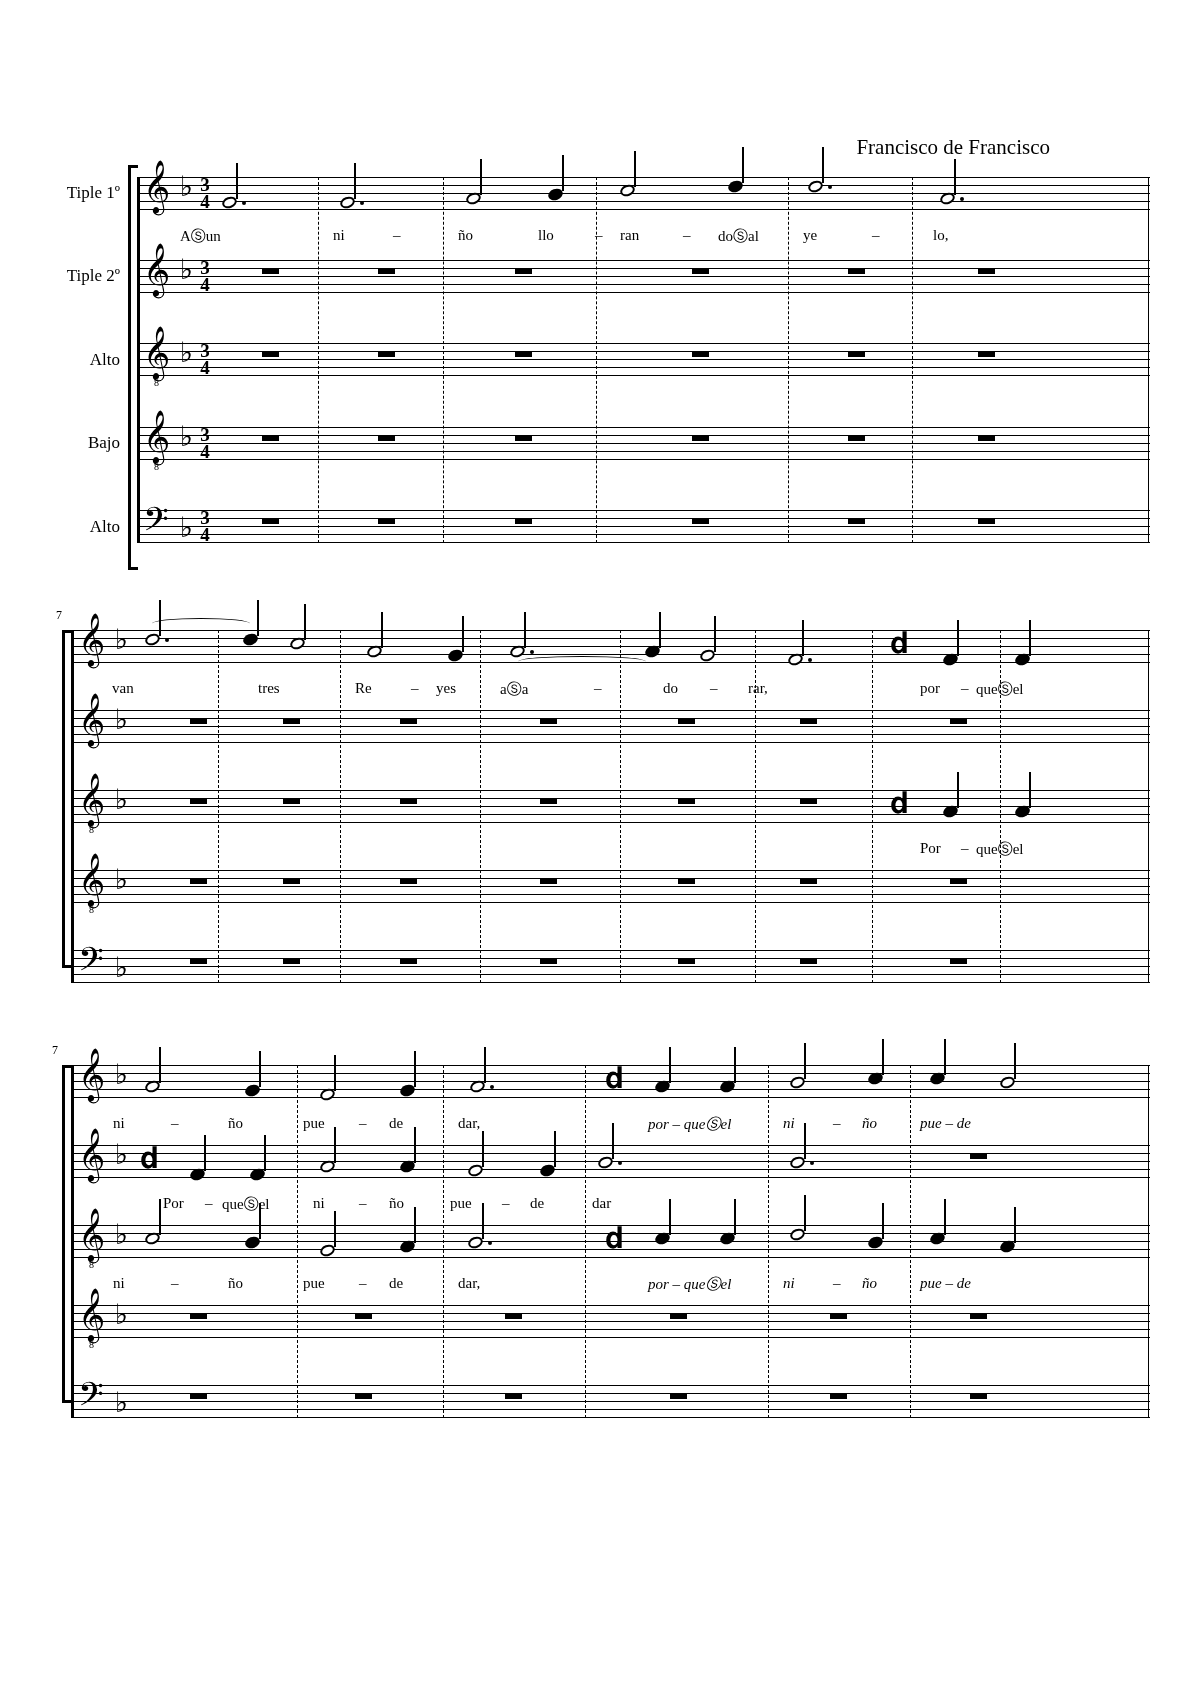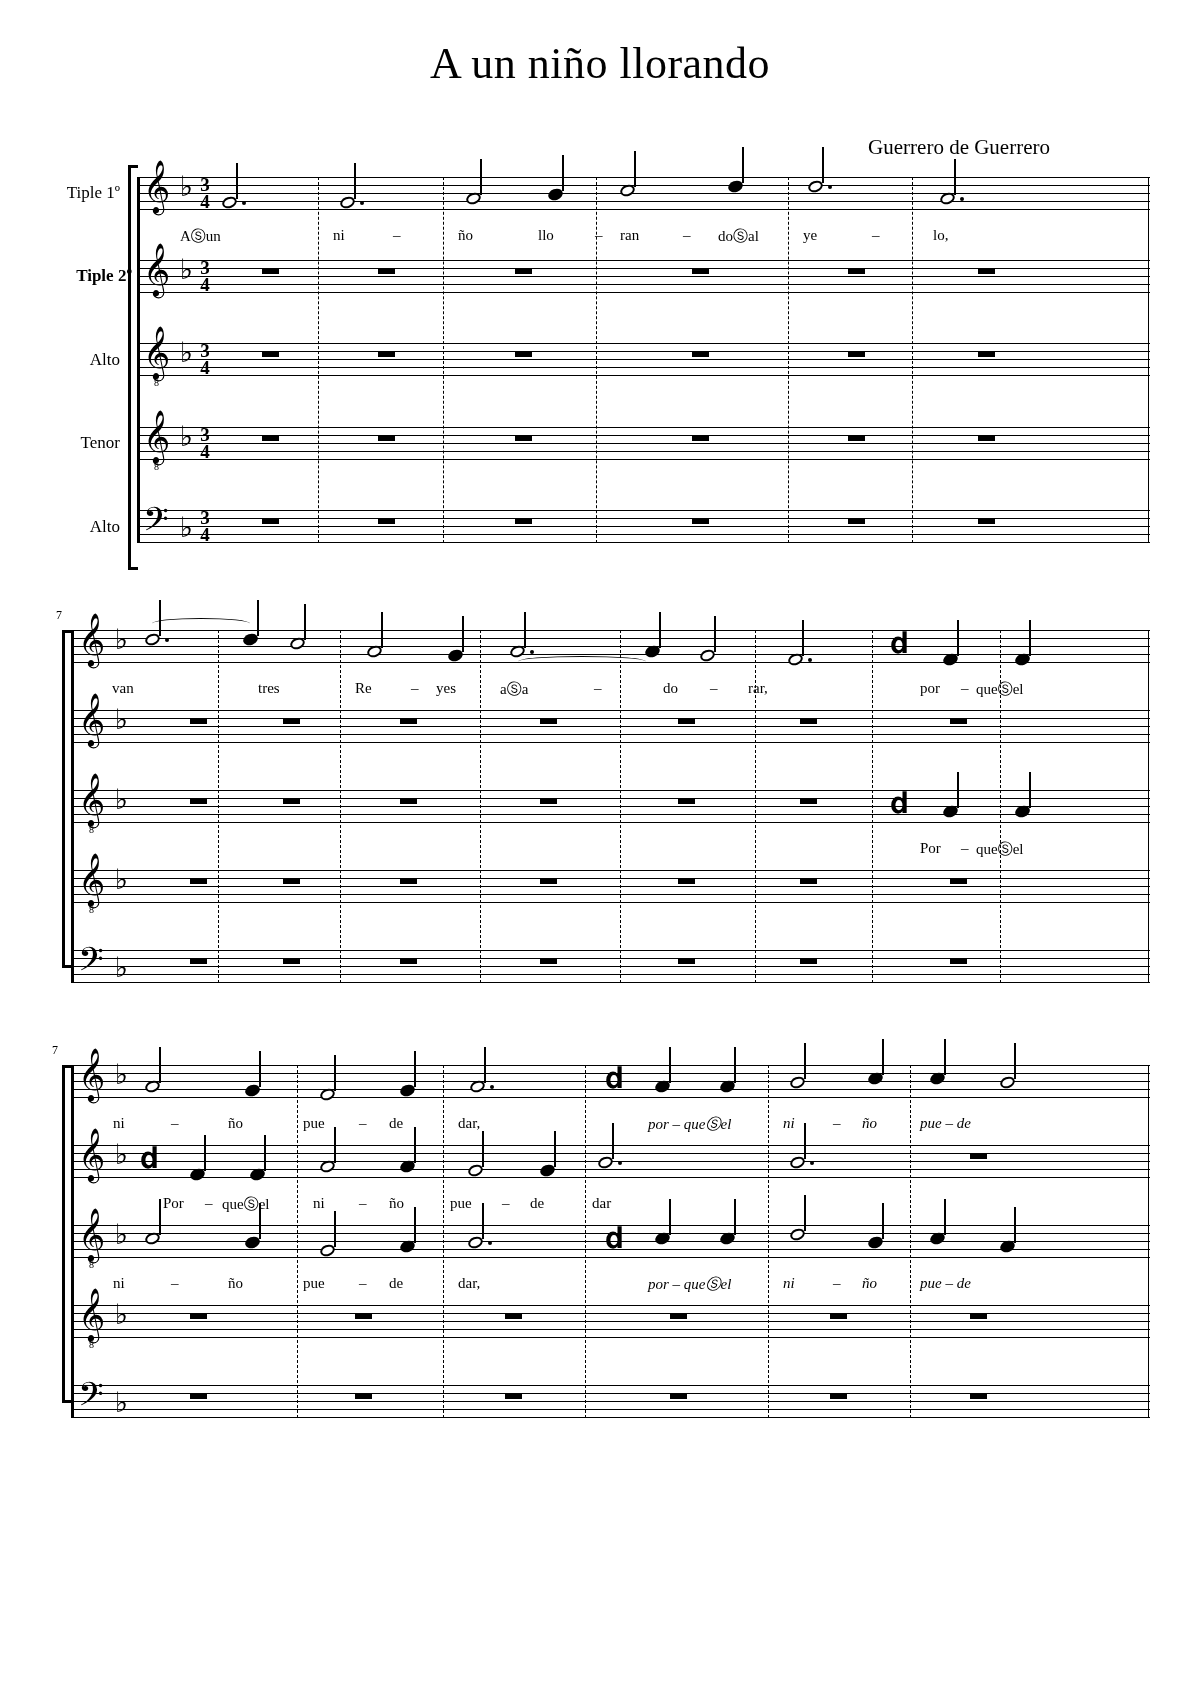--- a/index.html
+++ b/index.html
@@ -57,35 +57,34 @@
   .lyric{position:absolute;font-size:15px;font-family:"Liberation Serif",serif;white-space:nowrap;}
   .lyric.ital{font-style:italic;}
 
   .measnum{position:absolute;font-size:12px;font-family:"Liberation Serif",serif;}
 </style>
 </head>
 <body>
 
 <div class="page">
 
-  <div class="title">A un niño llorando</div>
-  <div class="composer">Guerrero de Guerrero</div>
+  <div class="composer">Francisco de Francisco</div>
 
   <div class="system" style="top:165px;height:400px;">
 
     <div class="sys-brace">
       <div class="brace-line" style="left:128px;top:0px;width:3.4px;height:405px;"></div>
       <div class="brace-line" style="left:131px;top:0px;width:7px;height:3px;"></div>
       <div class="brace-line" style="left:131px;top:402px;width:7px;height:3px;"></div>
     </div>
 
     <div class="part-label" style="left:20px;top:18px;width:100px;">Tiple 1º</div>
-    <div class="part-label" style="left:32px;top:101px;width:100px;font-weight:bold;">Tiple 2º</div>
+    <div class="part-label" style="left:20px;top:101px;width:100px;">Tiple 2º</div>
     <div class="part-label" style="left:20px;top:185px;width:100px;">Alto</div>
-    <div class="part-label" style="left:20px;top:268px;width:100px;">Tenor</div>
+    <div class="part-label" style="left:20px;top:268px;width:100px;">Bajo</div>
     <div class="part-label" style="left:20px;top:352px;width:100px;">Alto</div>
 
     <div class="staff" style="left:137px;width:1013px;top:12px;">
       <div class="ln"></div>
         <div class="ln"></div>
         <div class="ln"></div>
         <div class="ln"></div>
         <div class="ln"></div>
     </div>
     <div class="clef treble" style="left:143px;top:-2px;">𝄞</div>

